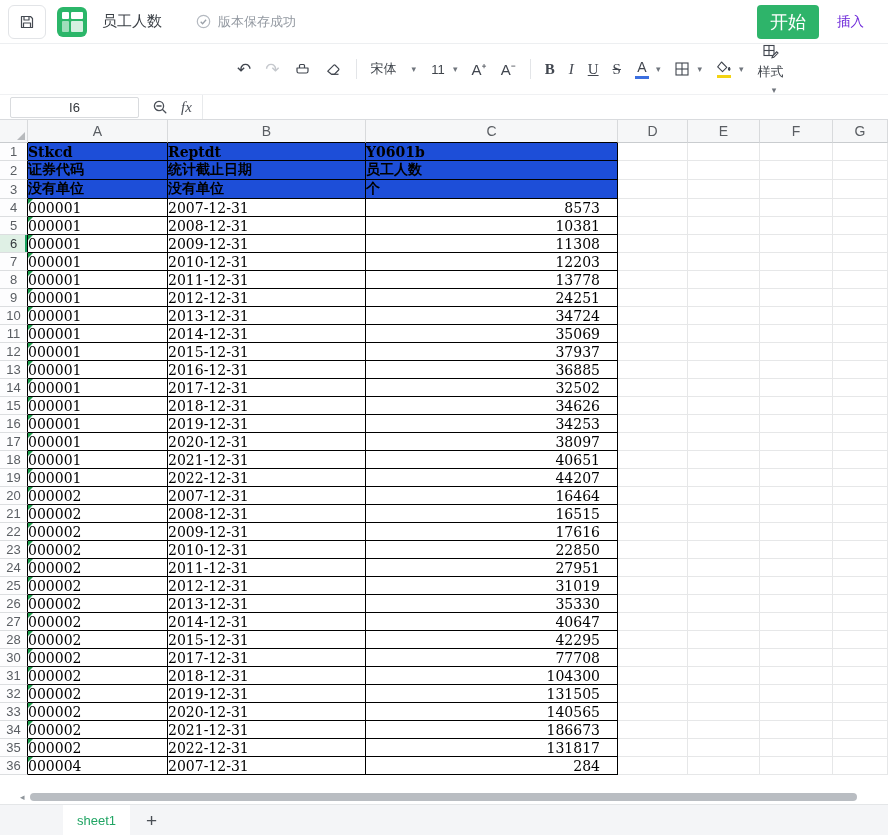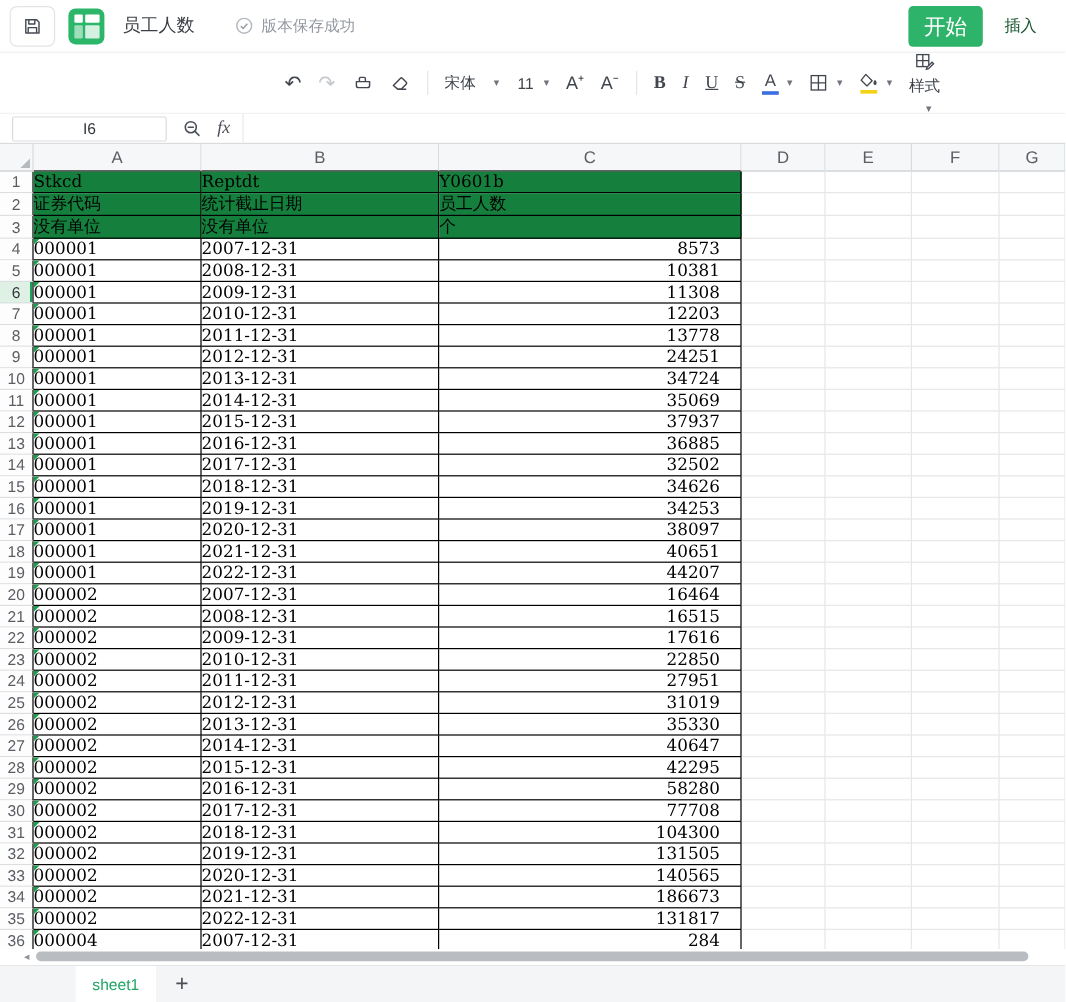--- a/index.html
+++ b/index.html
@@ -13,21 +13,21 @@
   .appicon{width:30px;height:30px;margin-left:11px;border-radius:6px;background:#2bb669;
            display:grid;grid-template-columns:7px 12px;grid-template-rows:7px 11px;gap:2px;
            align-content:center;justify-content:center;}
   .appicon i{background:#fff;border-radius:1px;}
   .appicon i.dim{opacity:.55;}
   .doc-title{margin-left:15px;font-size:15px;color:#3a3f45;}
   .status{margin-left:34px;display:flex;align-items:center;gap:7px;font-size:13px;color:#9399a1;font-family:Liberation Mono, monospace;}
   .tspacer{flex:1;}
   .btn-start{background:#2eb46a;color:#fff;font-size:18px;border:none;border-radius:4px;
              padding:5px 13px;margin-right:18px;cursor:pointer;font-family:inherit;}
-  .tab-insert{font-size:13.5px;color:#14532d;margin-right:24px;cursor:pointer;}
+  .tab-insert{font-size:13.5px;color:#6d28d9;margin-right:24px;cursor:pointer;}
 
   
   .toolbar{height:51px;display:flex;align-items:center;gap:14px;padding-left:237px;
            box-sizing:border-box;border-bottom:1px solid #f0f1f3;}
   .tbtn{color:#41464f;font-size:17px;line-height:1;display:inline-flex;align-items:center;cursor:pointer;user-select:none;}
   .tbtn.disabled{color:#c5c8cd;}
   .vsep{width:1px;height:20px;background:#e3e5e8;}
   .fontname,.fontsize{display:inline-flex;align-items:center;font-size:13px;color:#3f444b;cursor:pointer;}
   .fontname .lbl{min-width:34px;}
   .fontsize .lbl{min-width:16px;text-align:center;}
@@ -61,21 +61,21 @@
         border-left:8px solid transparent;border-bottom:8px solid #b7babd;}
   .ch{background:#f6f7f8;border-right:1px solid #d8dadc;border-bottom:1px solid #c9cccf;
       text-align:center;color:#5a5e63;font-size:14px;height:23px;cursor:pointer;}
   .chd{border-bottom-color:#000;}
   .rh{background:#fdfdfe;border-right:1px solid #000;border-bottom:1px solid #dcdee0;
       text-align:center;color:#5a5e63;font-size:13px;height:18px;cursor:pointer;}
   .rh.sel{background:#dff0e5;box-shadow:inset -2px 0 0 #17a05c;color:#33383d;}
   .dc{border-right:1px solid #000;border-bottom:1px solid #000;font-size:14px;color:#000;
       padding-left:3px;height:18px;font-family:"DejaVu Serif",serif;cursor:cell;}
   .dc.num{text-align:right;padding-right:17px;padding-left:0;}
-  .dc.blue{background:#15803d;}
+  .dc.blue{background:#1d4ed8;font-weight:bold;}
   .dc.flag{position:relative;}
   .dc.flag::before{content:"";position:absolute;left:0;top:0;width:0;height:0;
                    border-top:5px solid #1d9c4b;border-right:5px solid transparent;}
   .gc{border-right:1px solid #e6e7e8;border-bottom:1px solid #e6e7e8;height:18px;cursor:cell;}
 
   
   .hscroll{height:13px;position:relative;background:#fff;}
   .larr{position:absolute;left:20px;top:1px;font-size:9px;color:#8f959b;cursor:pointer;}
   .thumb{position:absolute;left:30px;width:827px;top:2px;height:8px;background:#b9bdc2;border-radius:4px;cursor:grab;}
 
@@ -497,30 +497,20 @@
             <td class="rh">28</td>
             <td class="dc flag">000002</td>
             <td class="dc">2015-12-31</td>
             <td class="dc num">42295</td>
             <td class="gc"></td>
             <td class="gc"></td>
             <td class="gc"></td>
             <td class="gc"></td>
           </tr>
           <tr>
-            <td class="rh">29</td>
-            <td class="dc flag">000002</td>
-            <td class="dc">2016-12-31</td>
-            <td class="dc num">58280</td>
-            <td class="gc"></td>
-            <td class="gc"></td>
-            <td class="gc"></td>
-            <td class="gc"></td>
-          </tr>
-          <tr>
             <td class="rh">30</td>
             <td class="dc flag">000002</td>
             <td class="dc">2017-12-31</td>
             <td class="dc num">77708</td>
             <td class="gc"></td>
             <td class="gc"></td>
             <td class="gc"></td>
             <td class="gc"></td>
           </tr>
           <tr>

